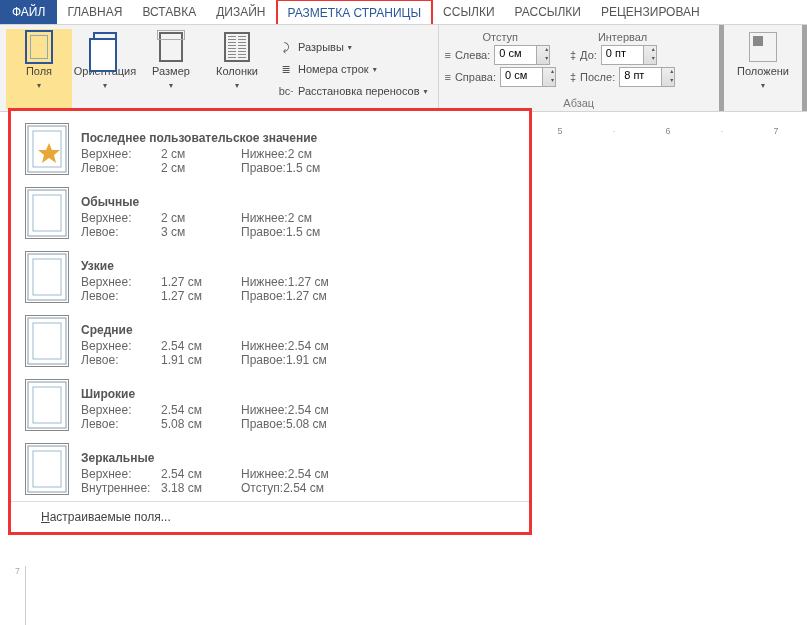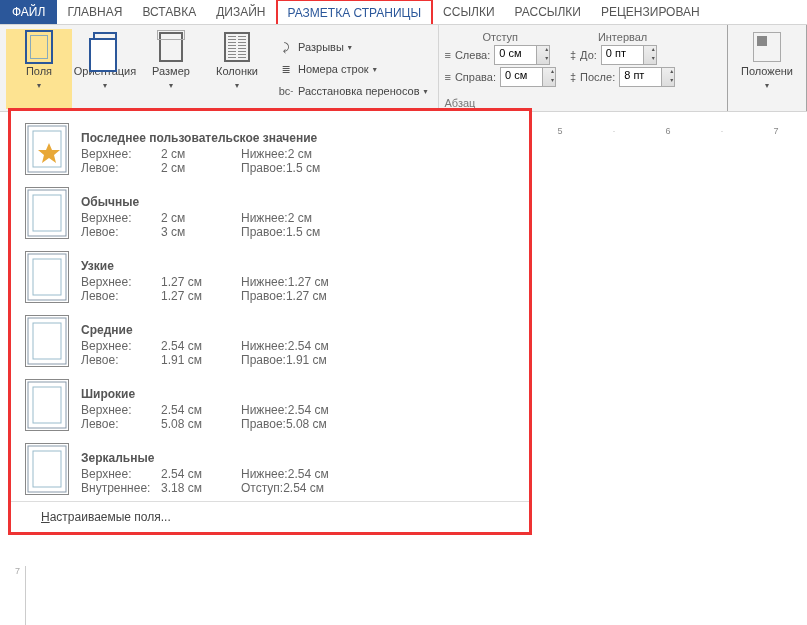--- a/index.html
+++ b/index.html
@@ -16,23 +16,23 @@
   
   
   .tabs{display:flex;align-items:stretch;height:24px;background:#fff;}
   .tab{padding:0 10px;display:flex;align-items:center;font-size:12px;color:#555;cursor:pointer;white-space:nowrap;}
   .tab.file{background:var(--blue);color:#fff;font-size:12px;padding:0 12px;}
   .tab.active{color:var(--blue);}
   .tab.boxed{border:2px solid #e33;border-bottom:none;margin-top:-1px;}
   
   
   .ribbon{display:flex;height:88px;background:var(--ribbon-bg);border-top:1px solid #d4d4d4;border-bottom:1px solid #d4d4d4;position:relative;}
-  .group{display:flex;flex-direction:column;padding:4px 6px 2px;border-right:1px solid #a3a3a3;}
+  .group{display:flex;flex-direction:column;padding:4px 6px 2px;border-right:5px solid #a3a3a3;}
   .group-body{display:flex;flex:1;}
-  .group-label{font-size:11px;color:#777;padding-top:2px;}
+  .group-label{text-align:center;font-size:11px;color:#777;padding-top:2px;}
   .big-btn{display:flex;flex-direction:column;align-items:center;justify-content:flex-start;width:66px;padding-top:2px;cursor:pointer;}
   .big-btn.highlight{background:var(--highlight);}
   .big-btn .ic{width:32px;height:32px;display:flex;align-items:center;justify-content:center;}
   .big-btn .lbl{font-size:11px;color:#444;text-align:center;line-height:13px;margin-top:2px;}
   .drop-caret{font-size:8px;color:#555;}
   .small-row{display:flex;align-items:center;gap:4px;height:22px;font-size:11px;color:#444;cursor:pointer;padding:0 4px;white-space:nowrap;}
   .small-row .mini-ic{width:16px;height:16px;display:flex;align-items:center;justify-content:center;color:#555;}
   .stack{display:flex;flex-direction:column;justify-content:center;}
   .label-col{display:flex;flex-direction:column;gap:2px;font-size:11px;color:#555;}
   .label-col .row{display:flex;align-items:center;gap:4px;height:20px;}

